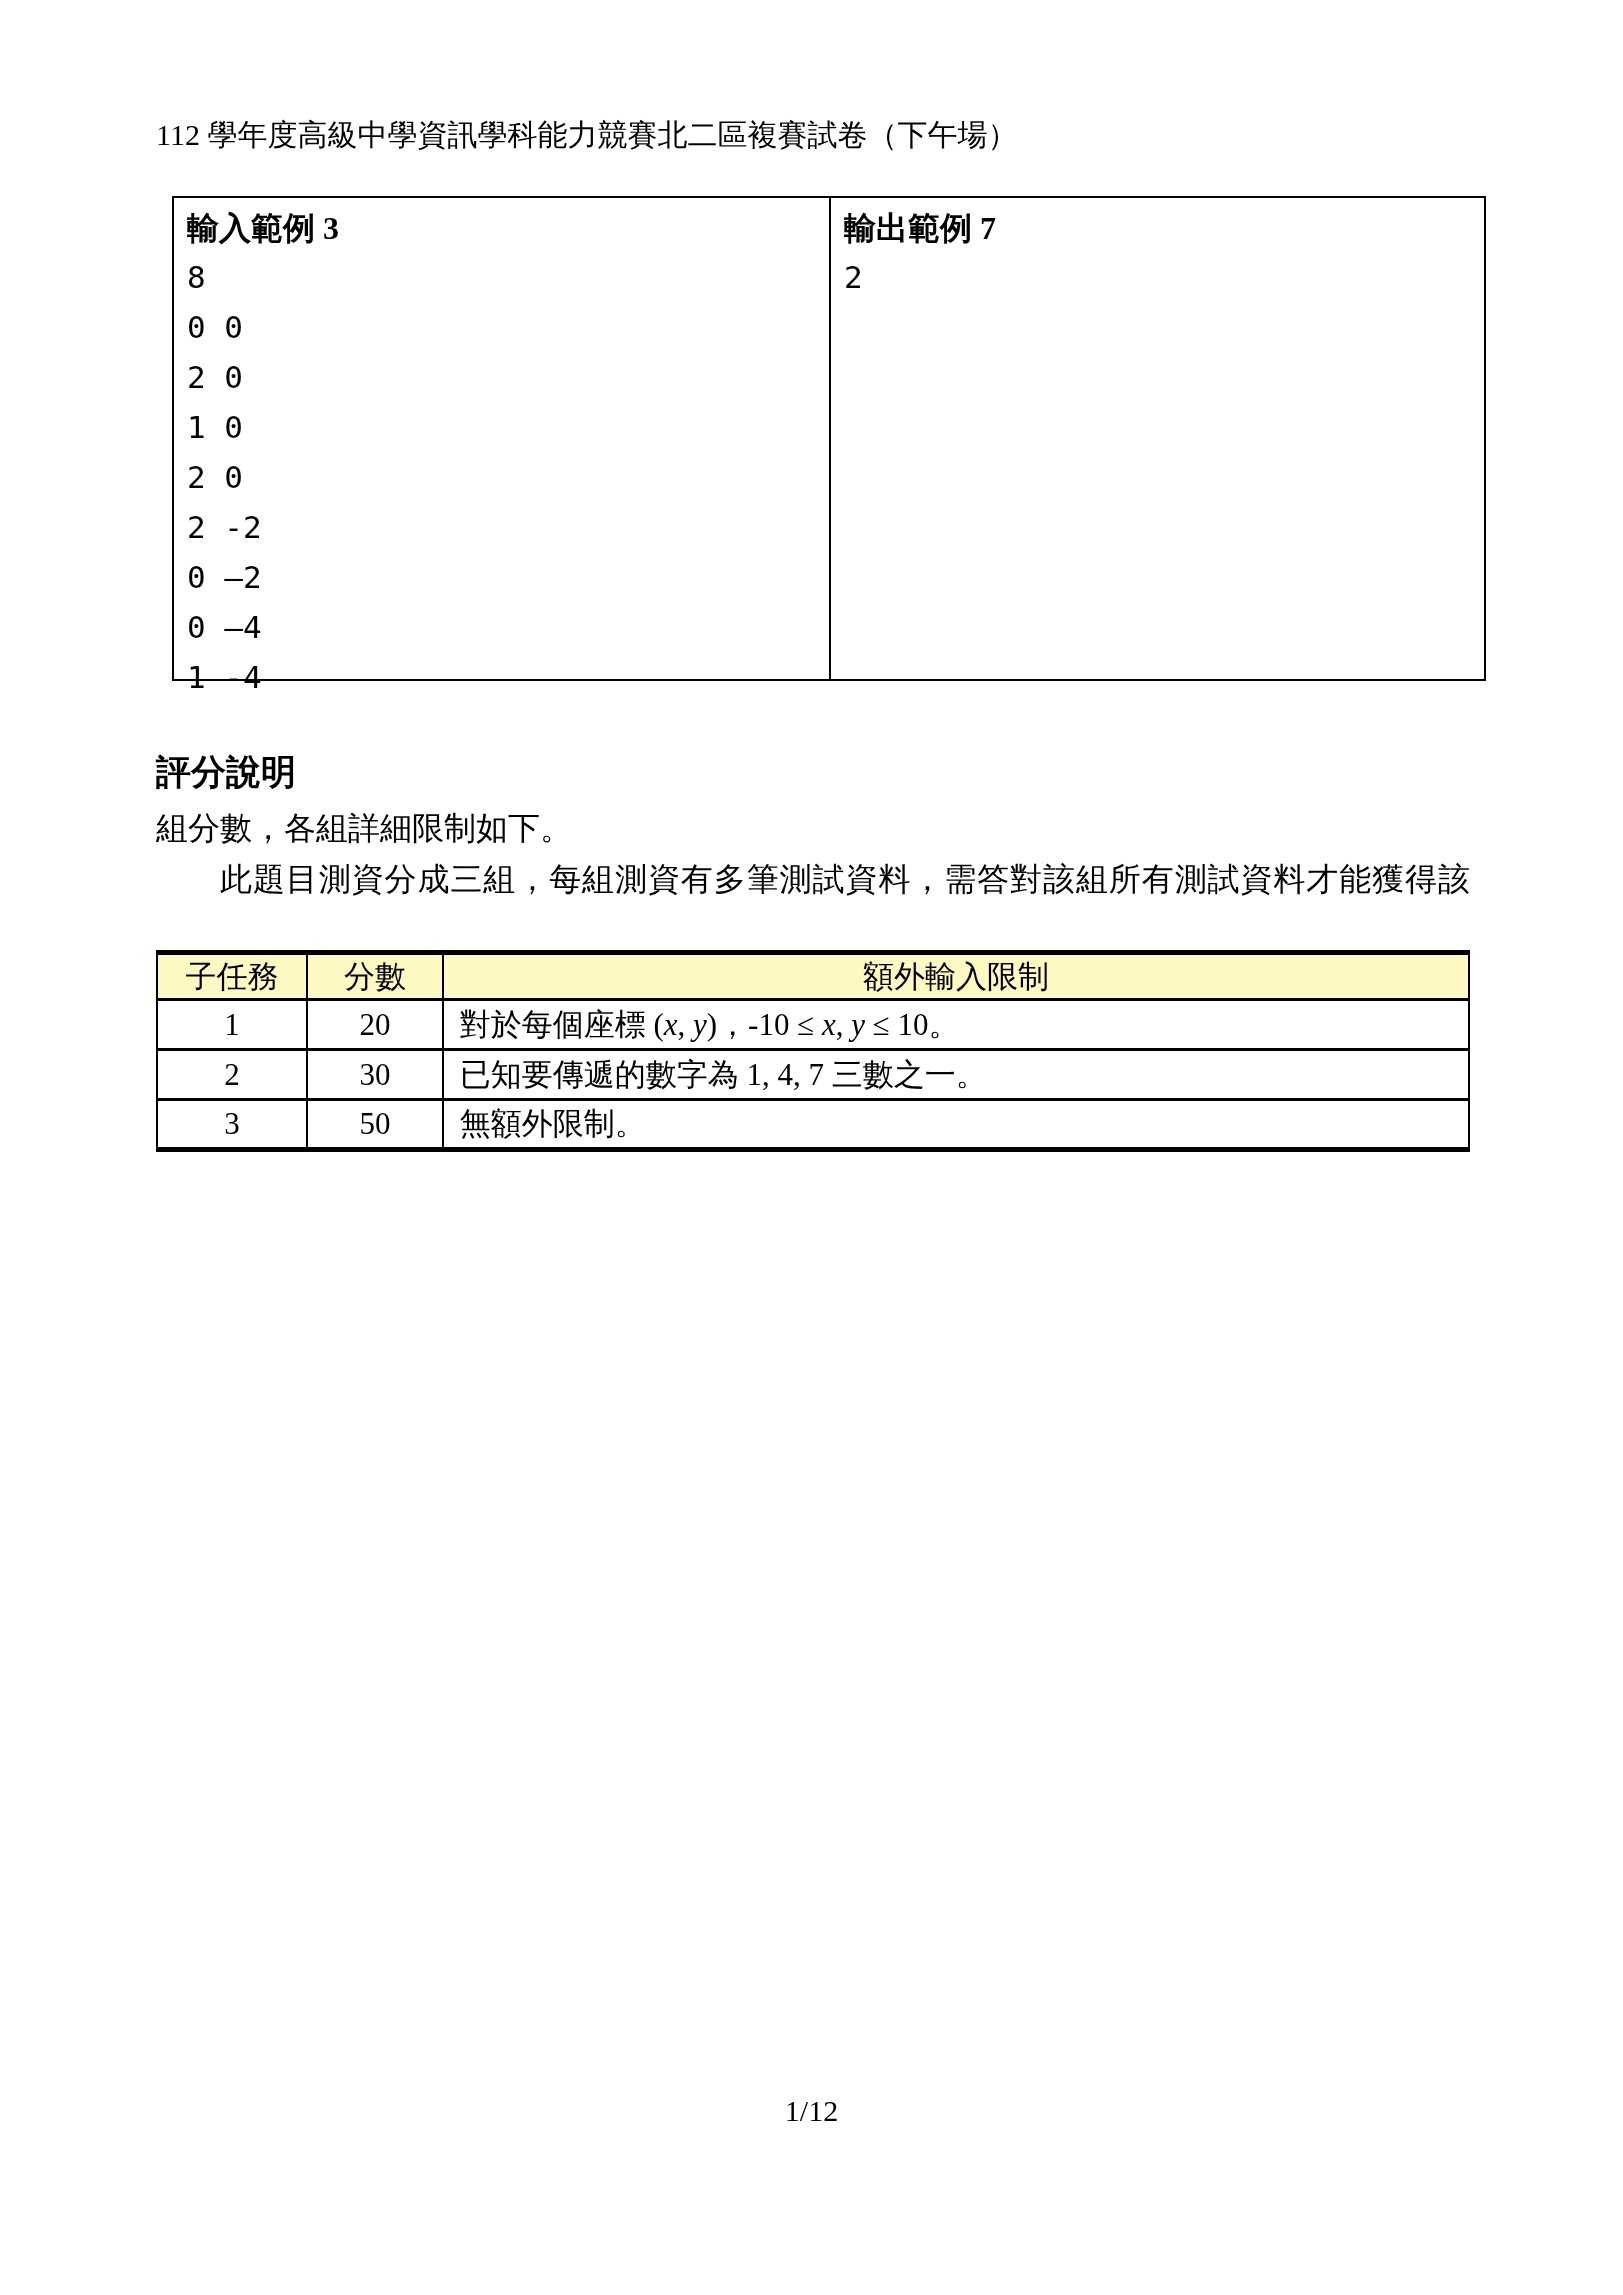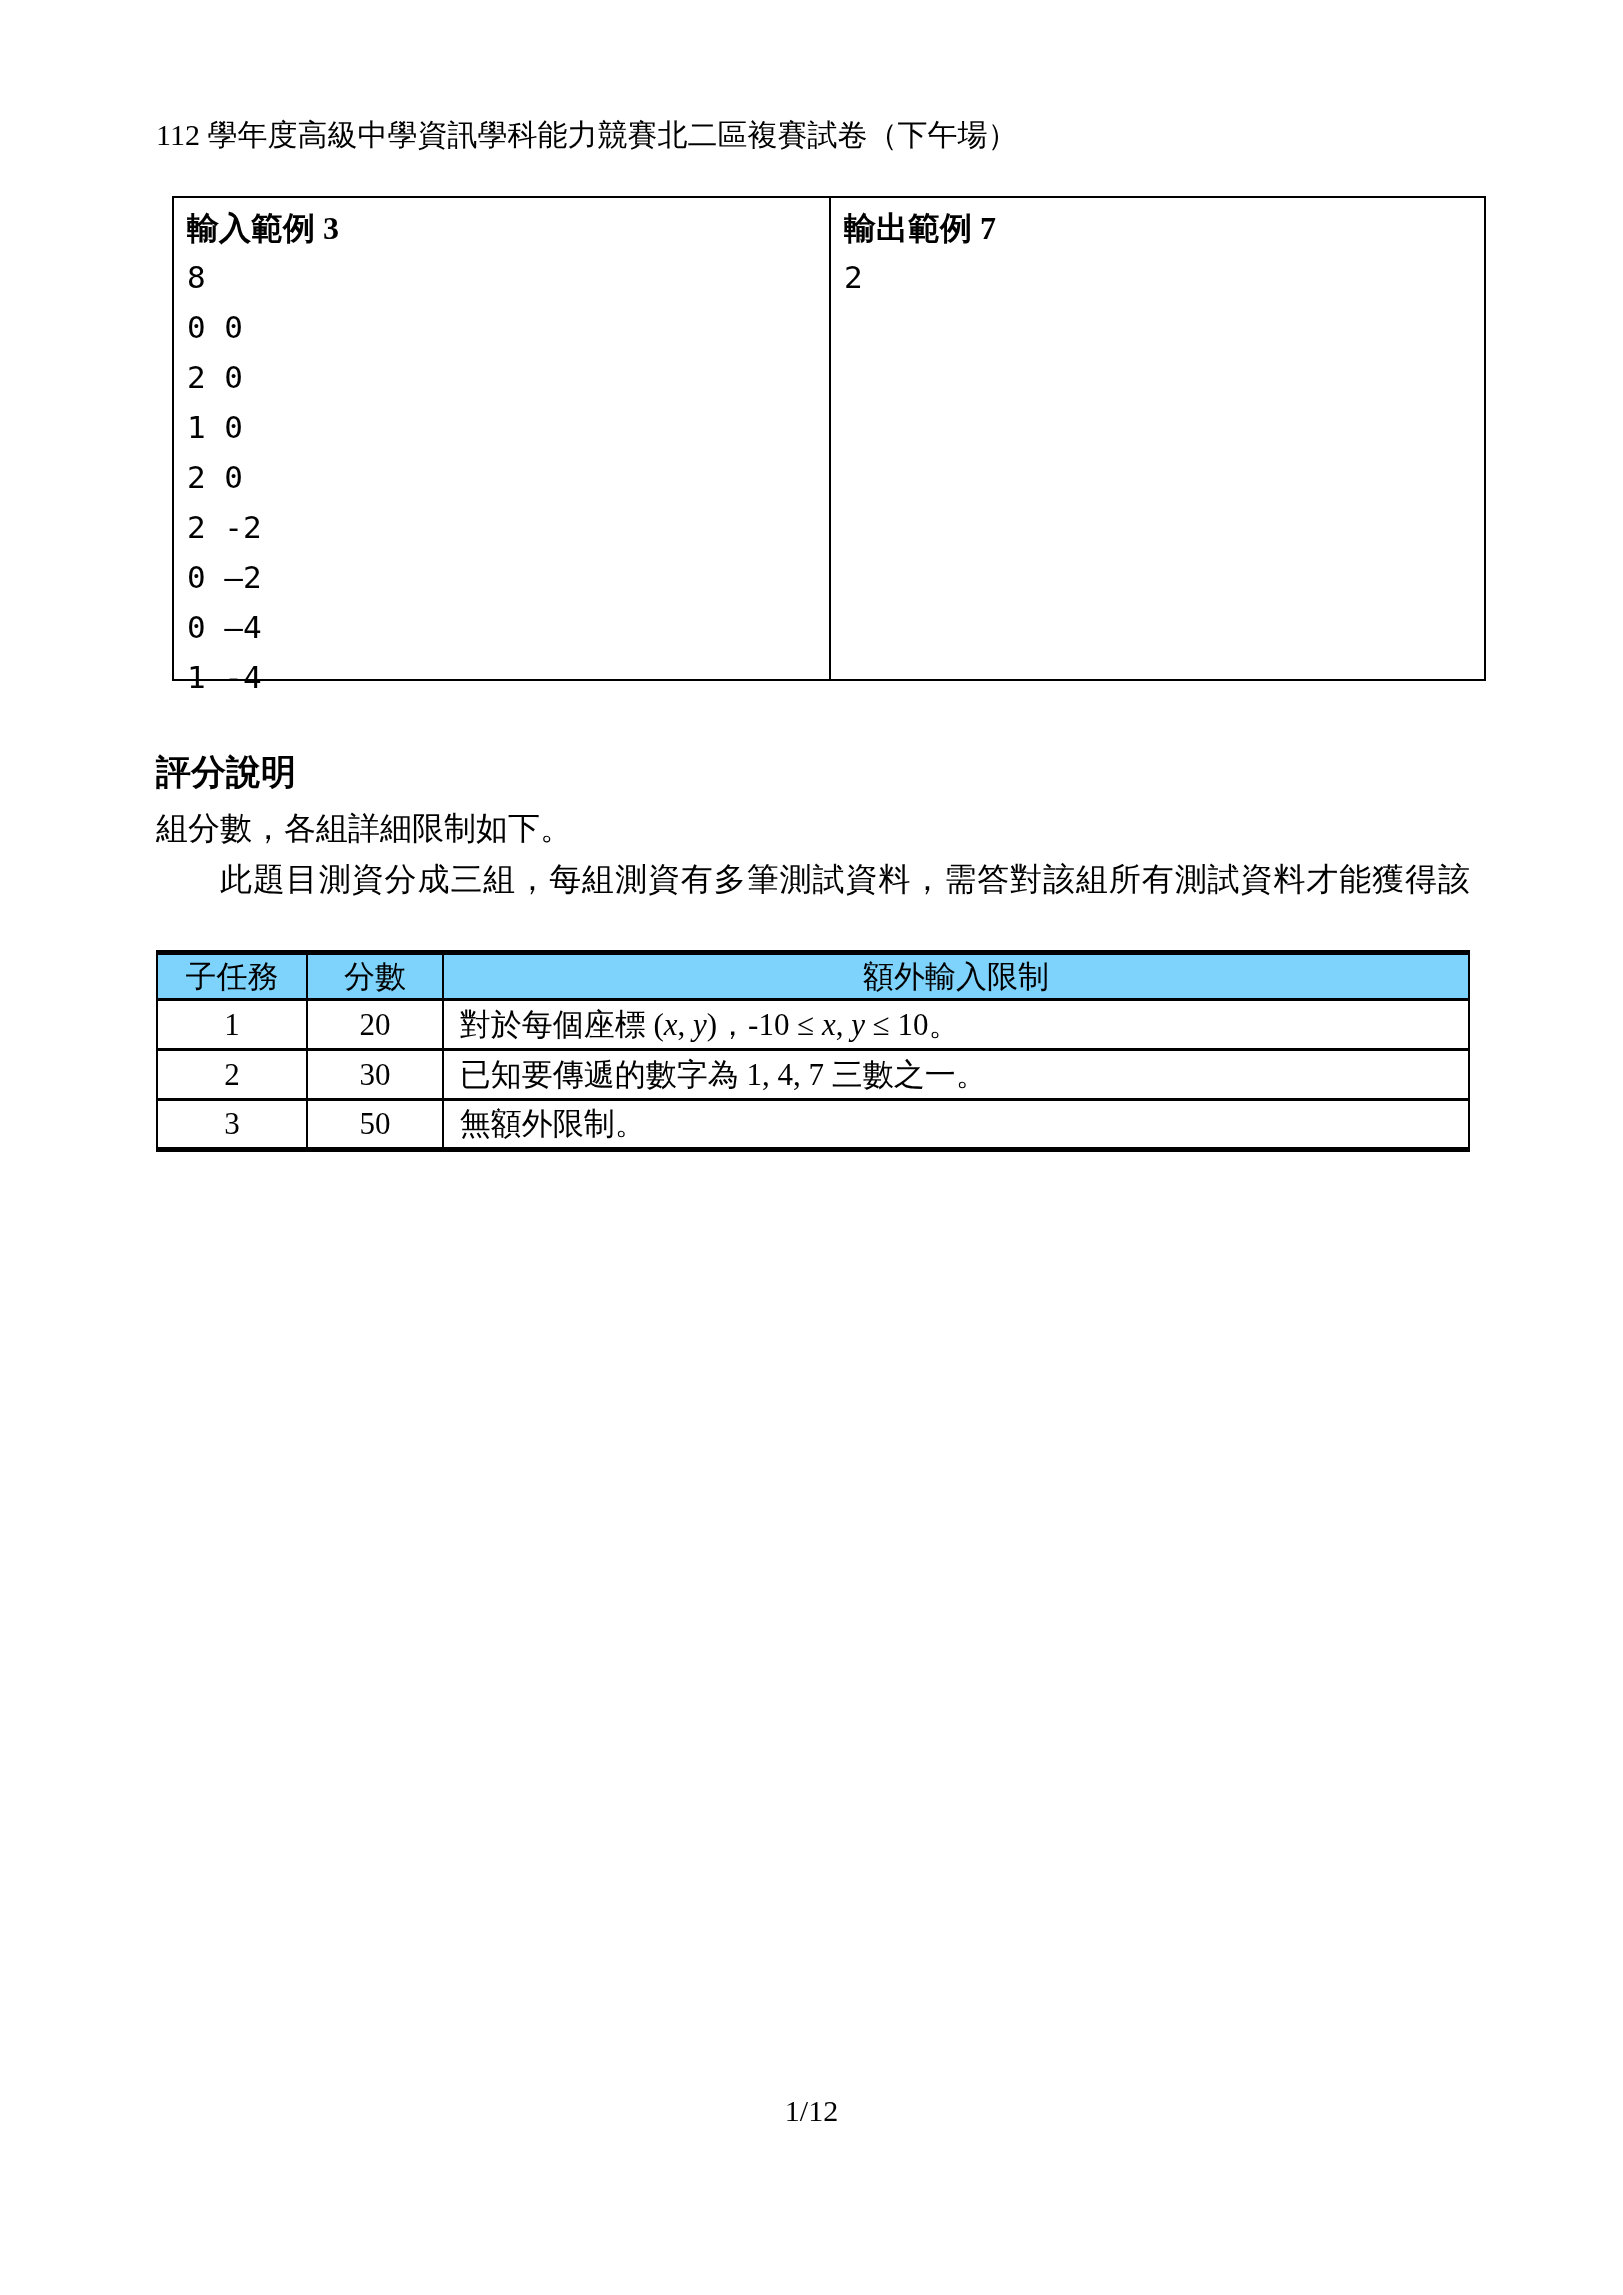--- a/index.html
+++ b/index.html
@@ -99,21 +99,21 @@
     border: 2px solid #000;
     border-top-width: 3.9px;
     border-bottom-width: 3.9px;
     text-align: center;
     vertical-align: middle;
   }
   .score-table { border: 2px solid #000; }
   .score-table thead th { border-top-width: 5.2px; }
   .score-table tbody tr:last-child td { border-bottom-width: 5.2px; }
   .score-table th {
-    background: #7dd3fc;
+    background: #fef9c3;
     font-weight: 400;
     height: 47px;
   }
   .score-table td { height: 50px; }
   .col-subtask { width: 150px; }
   .col-score { width: 136px; }
   .score-table td.constraint {
     text-align: left;
     padding-left: 15.7px;
     white-space: nowrap;

